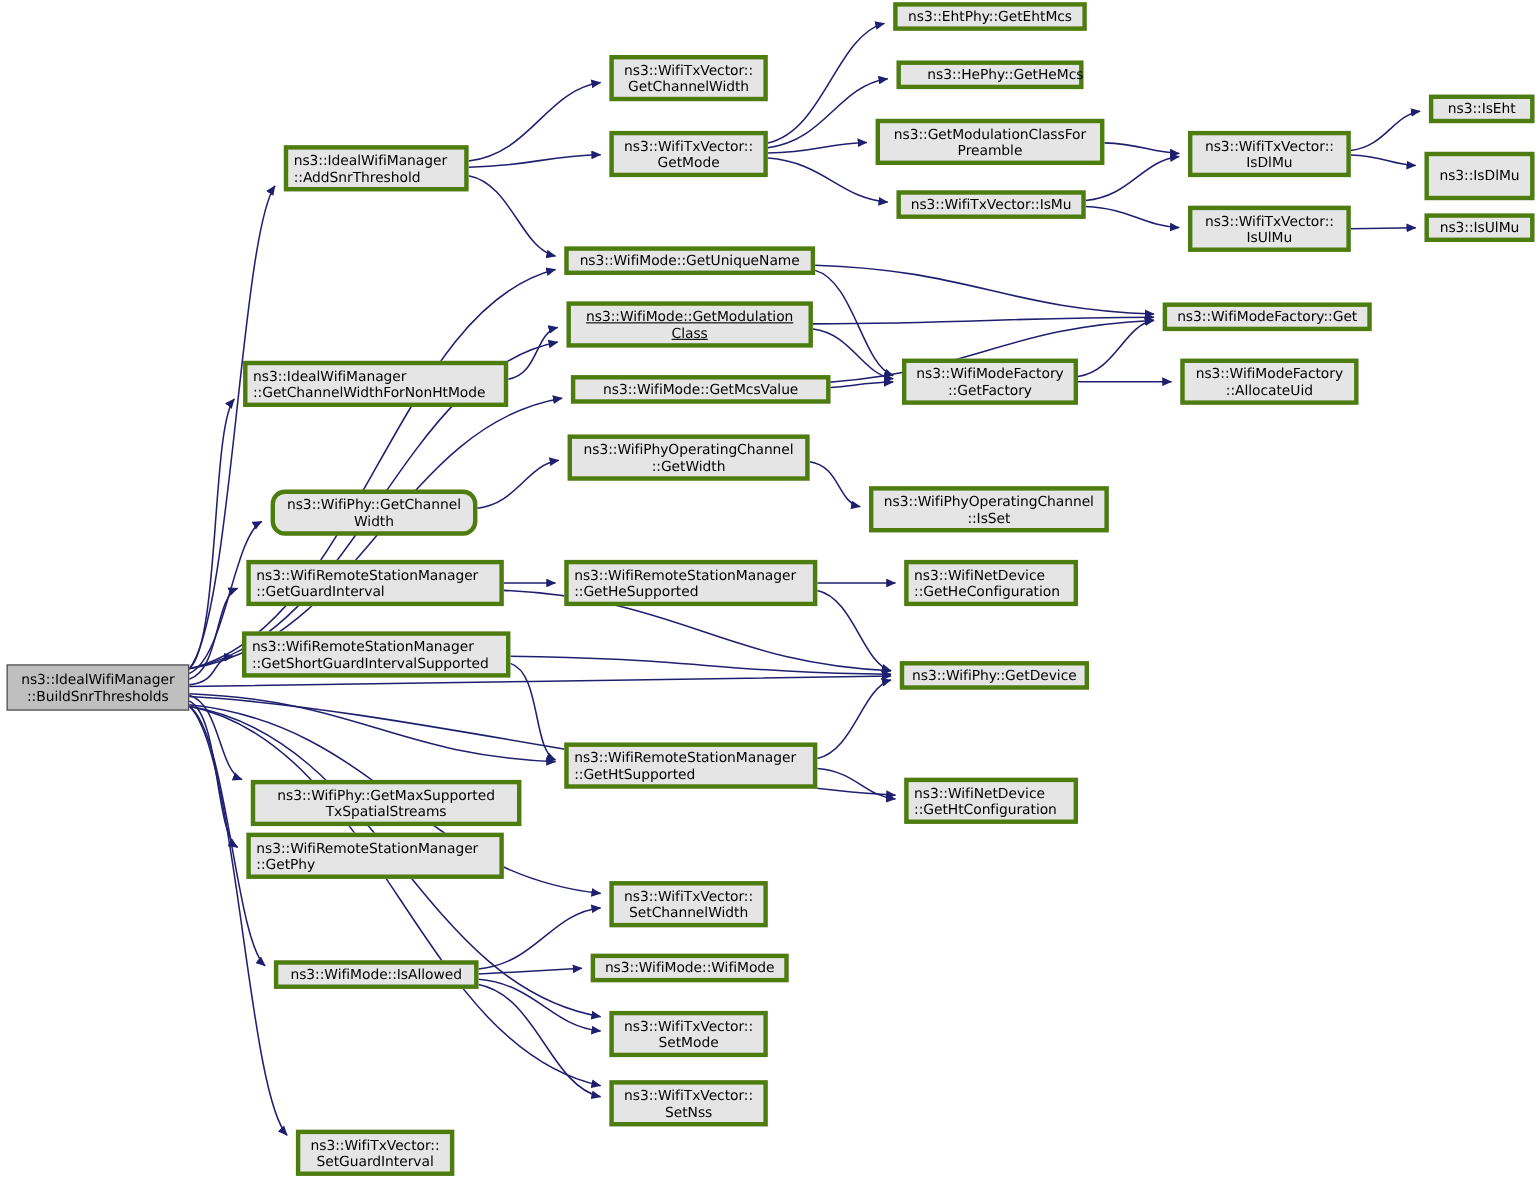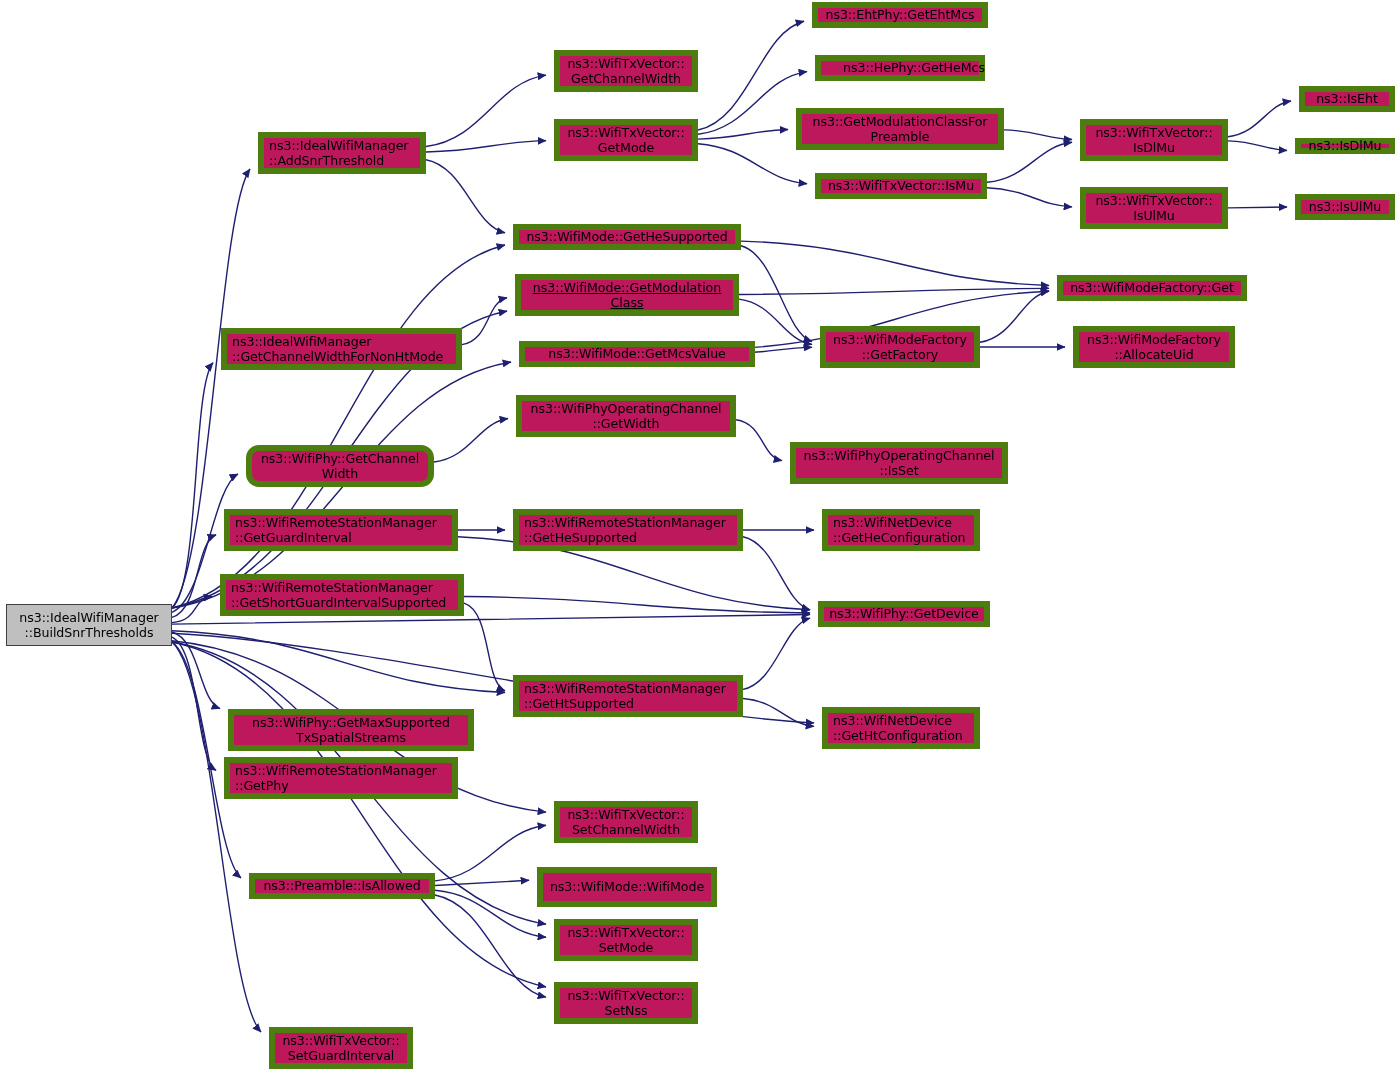--- a/index.html
+++ b/index.html
@@ -19,22 +19,22 @@
     position: absolute;
     left: 0;
     top: 0;
     width: 1400px;
     height: 1074px;
     pointer-events: none;
   }
   .node {
     position: absolute;
     box-sizing: border-box;
-    border: 6px solid #4d7c0f;
-    background: #be185d;
+    border: 4px solid #4d7c0f;
+    background: #e5e5e5;
     color: #000000;
     font-size: 12.6px;
     line-height: 15.5px;
     display: flex;
     align-items: center;
     justify-content: center;
     text-align: center;
     white-space: pre;
     letter-spacing: -0.05px;
   }
@@ -131,23 +131,23 @@
       <div class="node" style="left: 812px; top: 2px; width: 176px; height: 26px;"><span class="lbl">ns3::EhtPhy::GetEhtMcs</span></div>
       <div class="node" style="left: 815px; top: 55px; width: 170px; height: 26px; padding-left: 28px;"><span class="lbl">ns3::HePhy::GetHeMcs</span></div>
       <div class="node" style="left: 796px; top: 108px; width: 208px; height: 42px;"><span class="lbl">ns3::GetModulationClassFor
 Preamble</span></div>
       <div class="node" style="left: 815px; top: 173px; width: 172px; height: 26px;"><span class="lbl">ns3::WifiTxVector::IsMu</span></div>
       <div class="node" style="left: 1080px; top: 119px; width: 148px; height: 42px;"><span class="lbl">ns3::WifiTxVector::
 IsDlMu</span></div>
       <div class="node" style="left: 1080px; top: 187px; width: 148px; height: 42px;"><span class="lbl">ns3::WifiTxVector::
 IsUlMu</span></div>
       <div class="node" style="left: 1299px; top: 86px; width: 96px; height: 26px;"><span class="lbl">ns3::IsEht</span></div>
-      <div class="node" style="left: 1295px; top: 138px; width: 100px; height: 16px;"><span class="lbl">ns3::IsDlMu</span></div>
+      <div class="node" style="left: 1295px; top: 138px; width: 100px; height: 44px;"><span class="lbl">ns3::IsDlMu</span></div>
       <div class="node" style="left: 1295px; top: 194px; width: 100px; height: 26px;"><span class="lbl">ns3::IsUlMu</span></div>
-      <div class="node" style="left: 513px; top: 224px; width: 228px; height: 26px;"><span class="lbl">ns3::WifiMode::GetHeSupported</span></div>
+      <div class="node" style="left: 513px; top: 224px; width: 228px; height: 26px;"><span class="lbl">ns3::WifiMode::GetUniqueName</span></div>
       <div class="node" style="left: 515px; top: 274px; width: 224px; height: 42px; text-decoration: underline;"><span class="lbl">ns3::WifiMode::GetModulation
 Class</span></div>
       <div class="node" style="left: 519px; top: 341px; width: 236px; height: 26px;"><span class="lbl">ns3::WifiMode::GetMcsValue</span></div>
       <div class="node leftalign" style="left: 221px; top: 328px; width: 241px; height: 42px;"><span class="lbl">ns3::IdealWifiManager
 ::GetChannelWidthForNonHtMode</span></div>
       <div class="node" style="left: 1057px; top: 275px; width: 190px; height: 26px;"><span class="lbl">ns3::WifiModeFactory::Get</span></div>
       <div class="node" style="left: 820px; top: 326px; width: 160px; height: 42px;"><span class="lbl">ns3::WifiModeFactory
 ::GetFactory</span></div>
       <div class="node" style="left: 1073px; top: 326px; width: 162px; height: 42px;"><span class="lbl">ns3::WifiModeFactory
 ::AllocateUid</span></div>
@@ -169,22 +169,22 @@
       <div class="node leftalign" style="left: 513px; top: 675px; width: 230px; height: 42px;"><span class="lbl">ns3::WifiRemoteStationManager
 ::GetHtSupported</span></div>
       <div class="node" style="left: 228px; top: 692px; width: 246px; height: 42px; margin-top: 17px;"><span class="lbl">ns3::WifiPhy::GetMaxSupported
 TxSpatialStreams</span></div>
       <div class="node leftalign" style="left: 822px; top: 707px; width: 158px; height: 42px;"><span class="lbl">ns3::WifiNetDevice
 ::GetHtConfiguration</span></div>
       <div class="node leftalign" style="left: 224px; top: 757px; width: 234px; height: 42px;"><span class="lbl">ns3::WifiRemoteStationManager
 ::GetPhy</span></div>
       <div class="node" style="left: 554px; top: 801px; width: 144px; height: 42px;"><span class="lbl">ns3::WifiTxVector::
 SetChannelWidth</span></div>
-      <div class="node" style="left: 537px; top: 867px; width: 180px; height: 40px;"><span class="lbl">ns3::WifiMode::WifiMode</span></div>
-      <div class="node" style="left: 249px; top: 873px; width: 186px; height: 26px;"><span class="lbl">ns3::Preamble::IsAllowed</span></div>
+      <div class="node" style="left: 537px; top: 867px; width: 180px; height: 26px;"><span class="lbl">ns3::WifiMode::WifiMode</span></div>
+      <div class="node" style="left: 249px; top: 873px; width: 186px; height: 26px;"><span class="lbl">ns3::WifiMode::IsAllowed</span></div>
       <div class="node" style="left: 554px; top: 919px; width: 144px; height: 42px;"><span class="lbl">ns3::WifiTxVector::
 SetMode</span></div>
       <div class="node" style="left: 554px; top: 982px; width: 144px; height: 42px;"><span class="lbl">ns3::WifiTxVector::
 SetNss</span></div>
       <div class="node" style="left: 269px; top: 1027px; width: 144px; height: 42px;"><span class="lbl">ns3::WifiTxVector::
 SetGuardInterval</span></div>
     </div>
 </div>
 
 </body></html>

